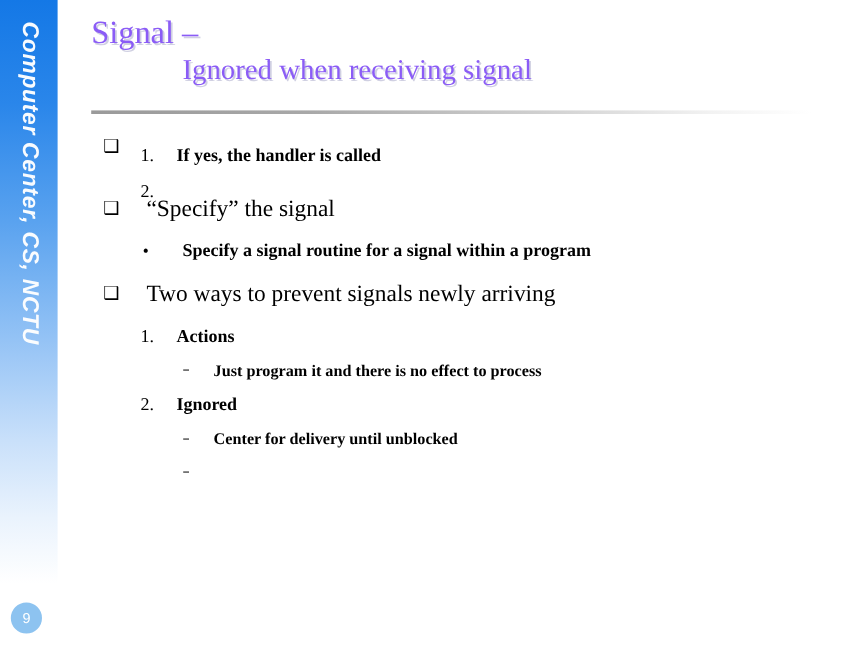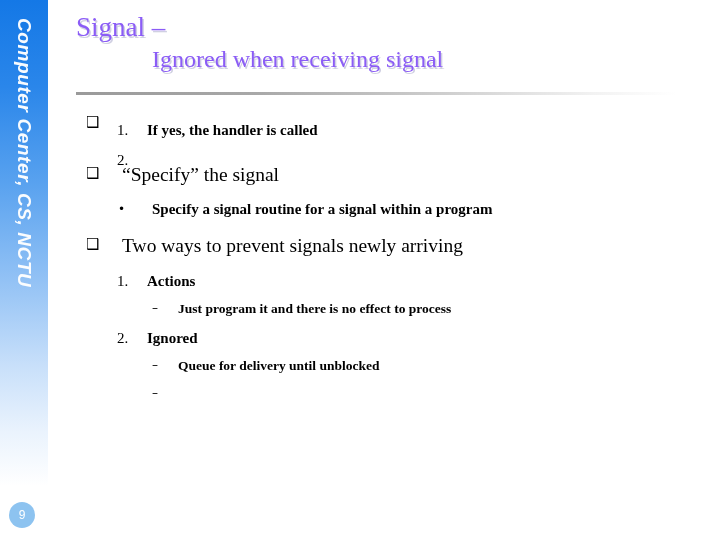--- a/index.html
+++ b/index.html
@@ -244,21 +244,21 @@
       <span>Just program it and there is no effect to process</span>
     </div>
     <div class="gap-sm"></div>
     <div class="lvl2">
       <span class="marker">2.</span>
       <span>Ignored</span>
     </div>
     <div class="gap-sm"></div>
     <div class="lvl3">
       <span class="marker">–</span>
-      <span>Queue for delivery until unblocked</span>
+      <span>Center for delivery until unblocked</span>
     </div>
     <div class="gap-sm"></div>
     <div class="lvl3">
       <span class="marker">–</span>
     </div>
 
   </div>
 </div>
 
 </body></html>

